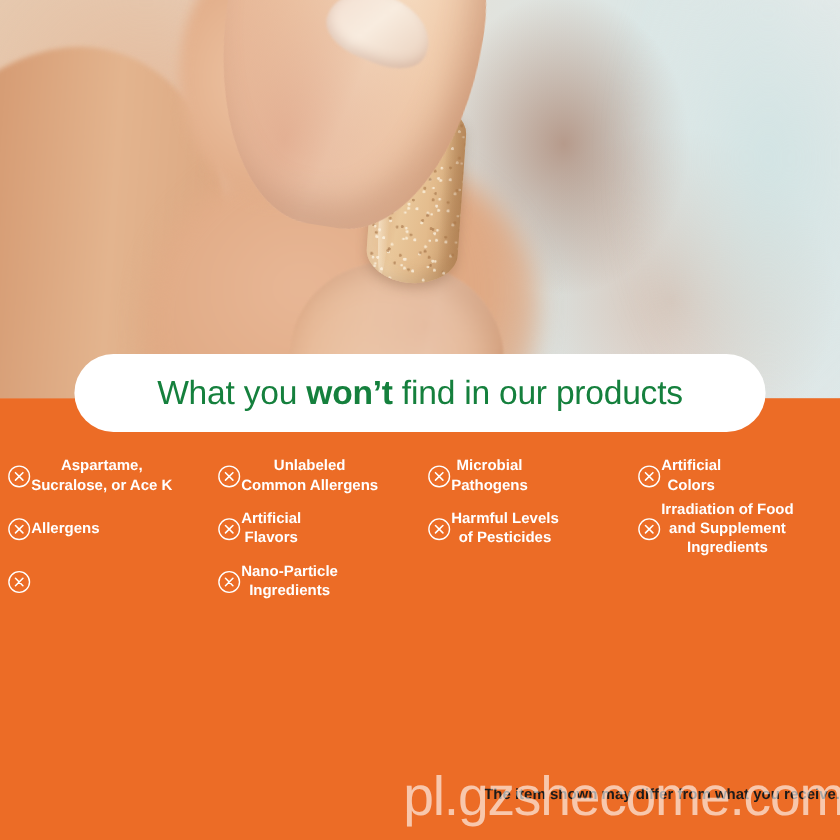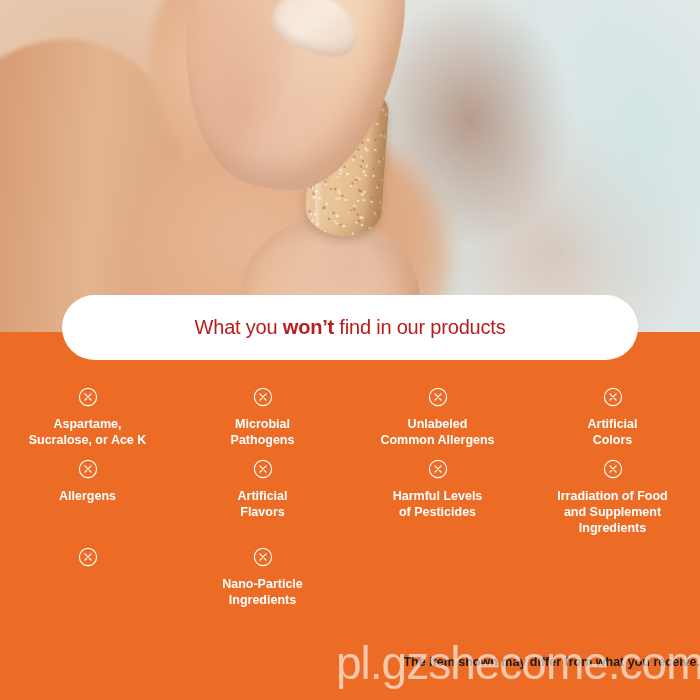--- a/index.html
+++ b/index.html
@@ -199,42 +199,42 @@
     width: 576px;
     height: 65px;
     background: #ffffff;
     border-radius: 33px;
     display: flex;
     align-items: center;
     justify-content: center;
     z-index: 5;
   }
   #banner-title {
-    font-size: 20px;
-    color: #b91c1c;
+    font-size: 28px;
+    color: #15803d;
     letter-spacing: -0.2px;
     white-space: nowrap;
   }
   #banner-title .strong { font-weight: bold; }
   #banner-title .light { font-weight: normal; }
 
   
   #grid {
     position: absolute;
     left: 0;
     top: 376px;
     width: 700px;
     display: grid;
     grid-template-columns: repeat(4, 1fr);
     row-gap: 0px;
     z-index: 3;
   }
   .cell {
     display: flex;
-    flex-direction: column;
+    flex-direction: row;
     align-items: center;
     padding: 0 6px;
   }
   .xicon {
     width: 20px;
     height: 20px;
     margin-top: 11px;
     margin-bottom: 9px;
     flex: none;
   }
@@ -314,40 +314,40 @@
       <span class="cell-label">Aspartame,<br>Sucralose, or Ace K</span>
     </div>
 
     <div class="cell row-1">
       <span class="xicon">
         <svg viewBox="0 0 20 20" width="20" height="20">
             <circle cx="10" cy="10" r="8.6" fill="none" stroke="#ffffff" stroke-width="1.15"></circle>
             <path d="M6.9 6.9 L13.1 13.1 M13.1 6.9 L6.9 13.1" stroke="#ffffff" stroke-width="1.3" stroke-linecap="round"></path>
           </svg>
       </span>
+      <span class="cell-label">Unlabeled<br>Common Allergens</span>
+    </div>
+
+    <div class="cell row-1">
+      <span class="xicon">
+        <svg viewBox="0 0 20 20" width="20" height="20">
+            <circle cx="10" cy="10" r="8.6" fill="none" stroke="#ffffff" stroke-width="1.15"></circle>
+            <path d="M6.9 6.9 L13.1 13.1 M13.1 6.9 L6.9 13.1" stroke="#ffffff" stroke-width="1.3" stroke-linecap="round"></path>
+          </svg>
+      </span>
       <span class="cell-label">Microbial<br>Pathogens</span>
     </div>
 
     <div class="cell row-1">
       <span class="xicon">
         <svg viewBox="0 0 20 20" width="20" height="20">
             <circle cx="10" cy="10" r="8.6" fill="none" stroke="#ffffff" stroke-width="1.15"></circle>
             <path d="M6.9 6.9 L13.1 13.1 M13.1 6.9 L6.9 13.1" stroke="#ffffff" stroke-width="1.3" stroke-linecap="round"></path>
           </svg>
       </span>
-      <span class="cell-label">Unlabeled<br>Common Allergens</span>
-    </div>
-
-    <div class="cell row-1">
-      <span class="xicon">
-        <svg viewBox="0 0 20 20" width="20" height="20">
-            <circle cx="10" cy="10" r="8.6" fill="none" stroke="#ffffff" stroke-width="1.15"></circle>
-            <path d="M6.9 6.9 L13.1 13.1 M13.1 6.9 L6.9 13.1" stroke="#ffffff" stroke-width="1.3" stroke-linecap="round"></path>
-          </svg>
-      </span>
       <span class="cell-label">Artificial<br>Colors</span>
     </div>
 
 
     <div class="cell row-2">
       <span class="xicon">
         <svg viewBox="0 0 20 20" width="20" height="20">
             <circle cx="10" cy="10" r="8.6" fill="none" stroke="#ffffff" stroke-width="1.15"></circle>
             <path d="M6.9 6.9 L13.1 13.1 M13.1 6.9 L6.9 13.1" stroke="#ffffff" stroke-width="1.3" stroke-linecap="round"></path>
           </svg>

